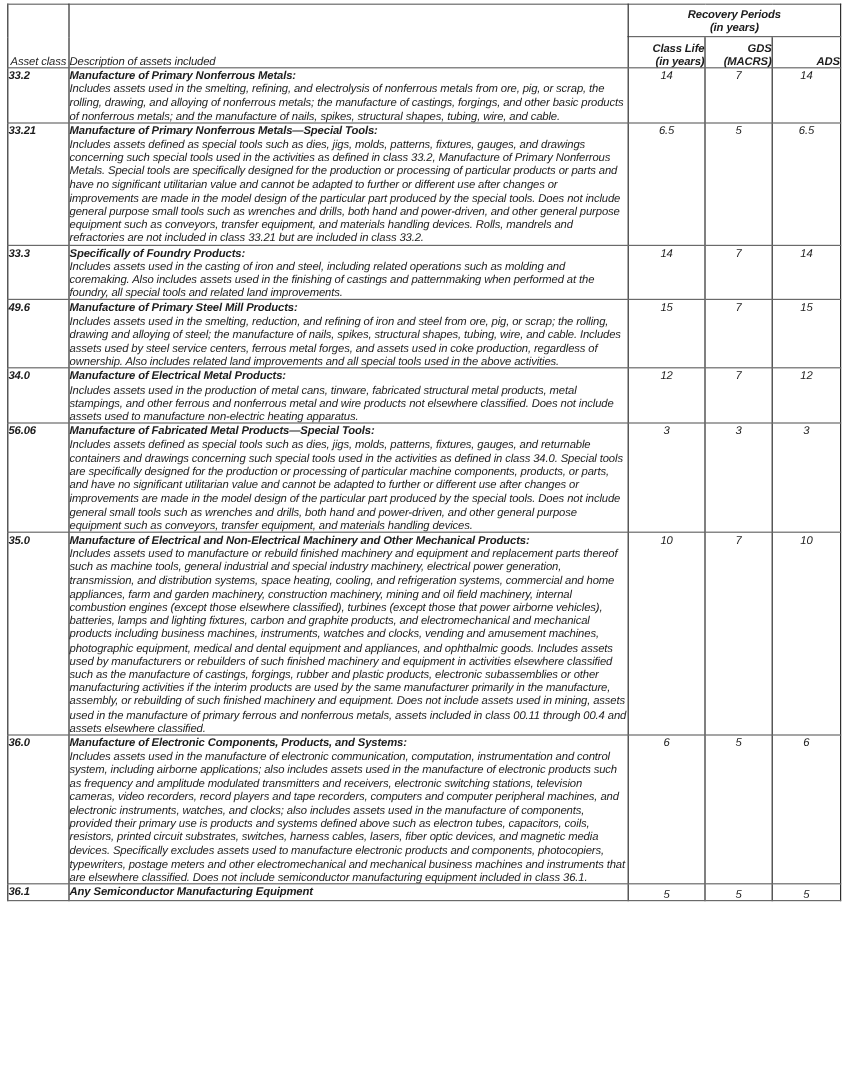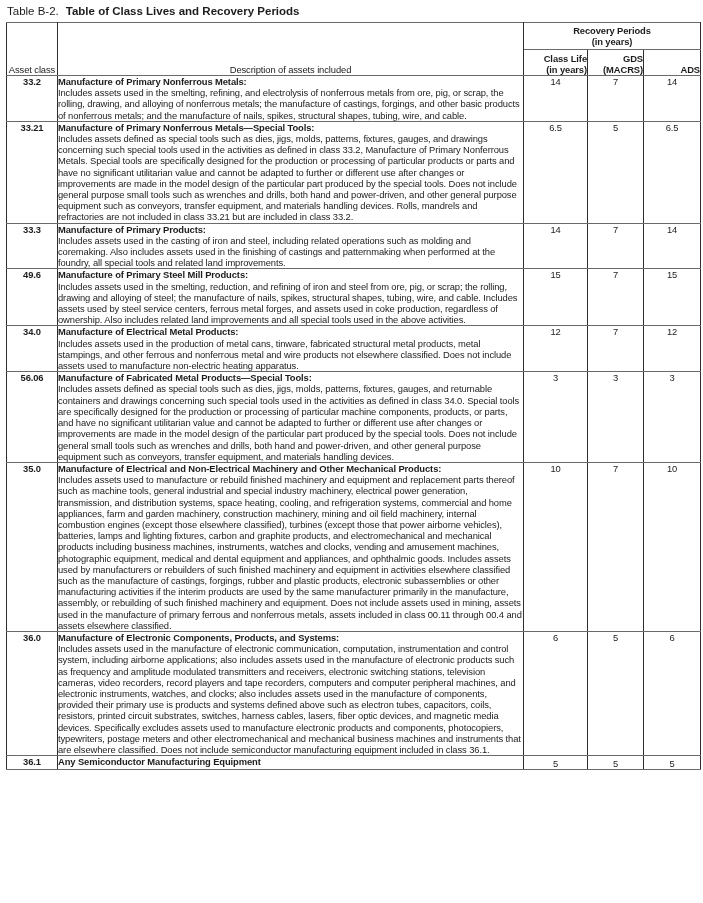--- a/index.html
+++ b/index.html
@@ -21,55 +21,53 @@
     font-size: 9.4px;
     line-height: 11.2px;
     letter-spacing: -0.1px;
   }
   table.b2 th, table.b2 td {
     border-top: 1px solid #6a6a6a;
     border-bottom: 1px solid #6a6a6a;
     border-left: 1px solid #2e2e2e;
     border-right: 1px solid #2e2e2e;
     padding: 0;
+    font-style: italic;
   }
   table.b2 { border: 1px solid #2e2e2e; }
 
   
   th.h-asset {
     vertical-align: bottom; text-align: center;
     font-weight: normal; padding: 2px 3px 2px 3px; border-radius: 13px;
   }
   th.h-desc {
-    vertical-align: bottom; text-align: center;
+    vertical-align: bottom; text-align: left;
     font-weight: normal; padding: 2px 4px 2px 8px;
   }
   th.h-group { text-align: center; vertical-align: middle; font-weight: bold; height: 26px; }
   th.h-group span { display: block; }
   th.h-sub { vertical-align: bottom; text-align: right; font-weight: bold; height: 25px; padding-bottom: 2px; }
   th.h-sub span { display: block; }
 
   
   td.cls {
-    text-align: center; vertical-align: top;
+    vertical-align: top;
     font-weight: bold; padding-top: 2px;
   }
   td.desc { vertical-align: top; padding: 1px 14px 3px 8px; margin-left: 45px; }
   td.desc .rt { display: block; font-weight: bold; }
   td.desc .rb { display: block; font-weight: normal; }
   td.val { text-align: center; vertical-align: top; padding-top: 13px; }
   tbody tr:last-child td.val { padding-top: 2px; }
 </style>
 </head>
 <body>
 
 <div class="page">
-  <div class="doc-title">
-    <span class="t-prefix">Table B-2.</span><span class="t-main">Table of Class Lives and Recovery Periods</span>
-  </div>
 
   <table class="b2">
     <colgroup>
       <col style="width:51px">
       <col style="width:466px">
       <col style="width:64px">
       <col style="width:56px">
       <col style="width:57px">
     </colgroup>
     <thead>
@@ -112,21 +110,21 @@
           <span class="rt">Manufacture of Primary Nonferrous Metals—Special Tools:</span>
           <span class="rb">Includes assets defined as special tools such as dies, jigs, molds, patterns, fixtures, gauges, and drawings concerning such special tools used in the activities as defined in class 33.2, Manufacture of Primary Nonferrous Metals. Special tools are specifically designed for the production or processing of particular products or parts and have no significant utilitarian value and cannot be adapted to further or different use after changes or improvements are made in the model design of the particular part produced by the special tools. Does not include general purpose small tools such as wrenches and drills, both hand and power-driven, and other general purpose equipment such as conveyors, transfer equipment, and materials handling devices. Rolls, mandrels and refractories are not included in class 33.21 but are included in class 33.2.</span>
         </td>
         <td class="val">6.5</td>
         <td class="val">5</td>
         <td class="val">6.5</td>
       </tr>
       <tr>
         <td class="cls">33.3</td>
         <td class="desc">
-          <span class="rt">Manufacture of Primary Products:</span>
+          <span class="rt">Specifically of Foundry Products:</span>
           <span class="rb">Includes assets used in the casting of iron and steel, including related operations such as molding and coremaking. Also includes assets used in the finishing of castings and patternmaking when performed at the foundry, all special tools and related land improvements.</span>
         </td>
         <td class="val">14</td>
         <td class="val">7</td>
         <td class="val">14</td>
       </tr>
       <tr>
         <td class="cls">49.6</td>
         <td class="desc">
           <span class="rt">Manufacture of Primary Steel Mill Products:</span>

